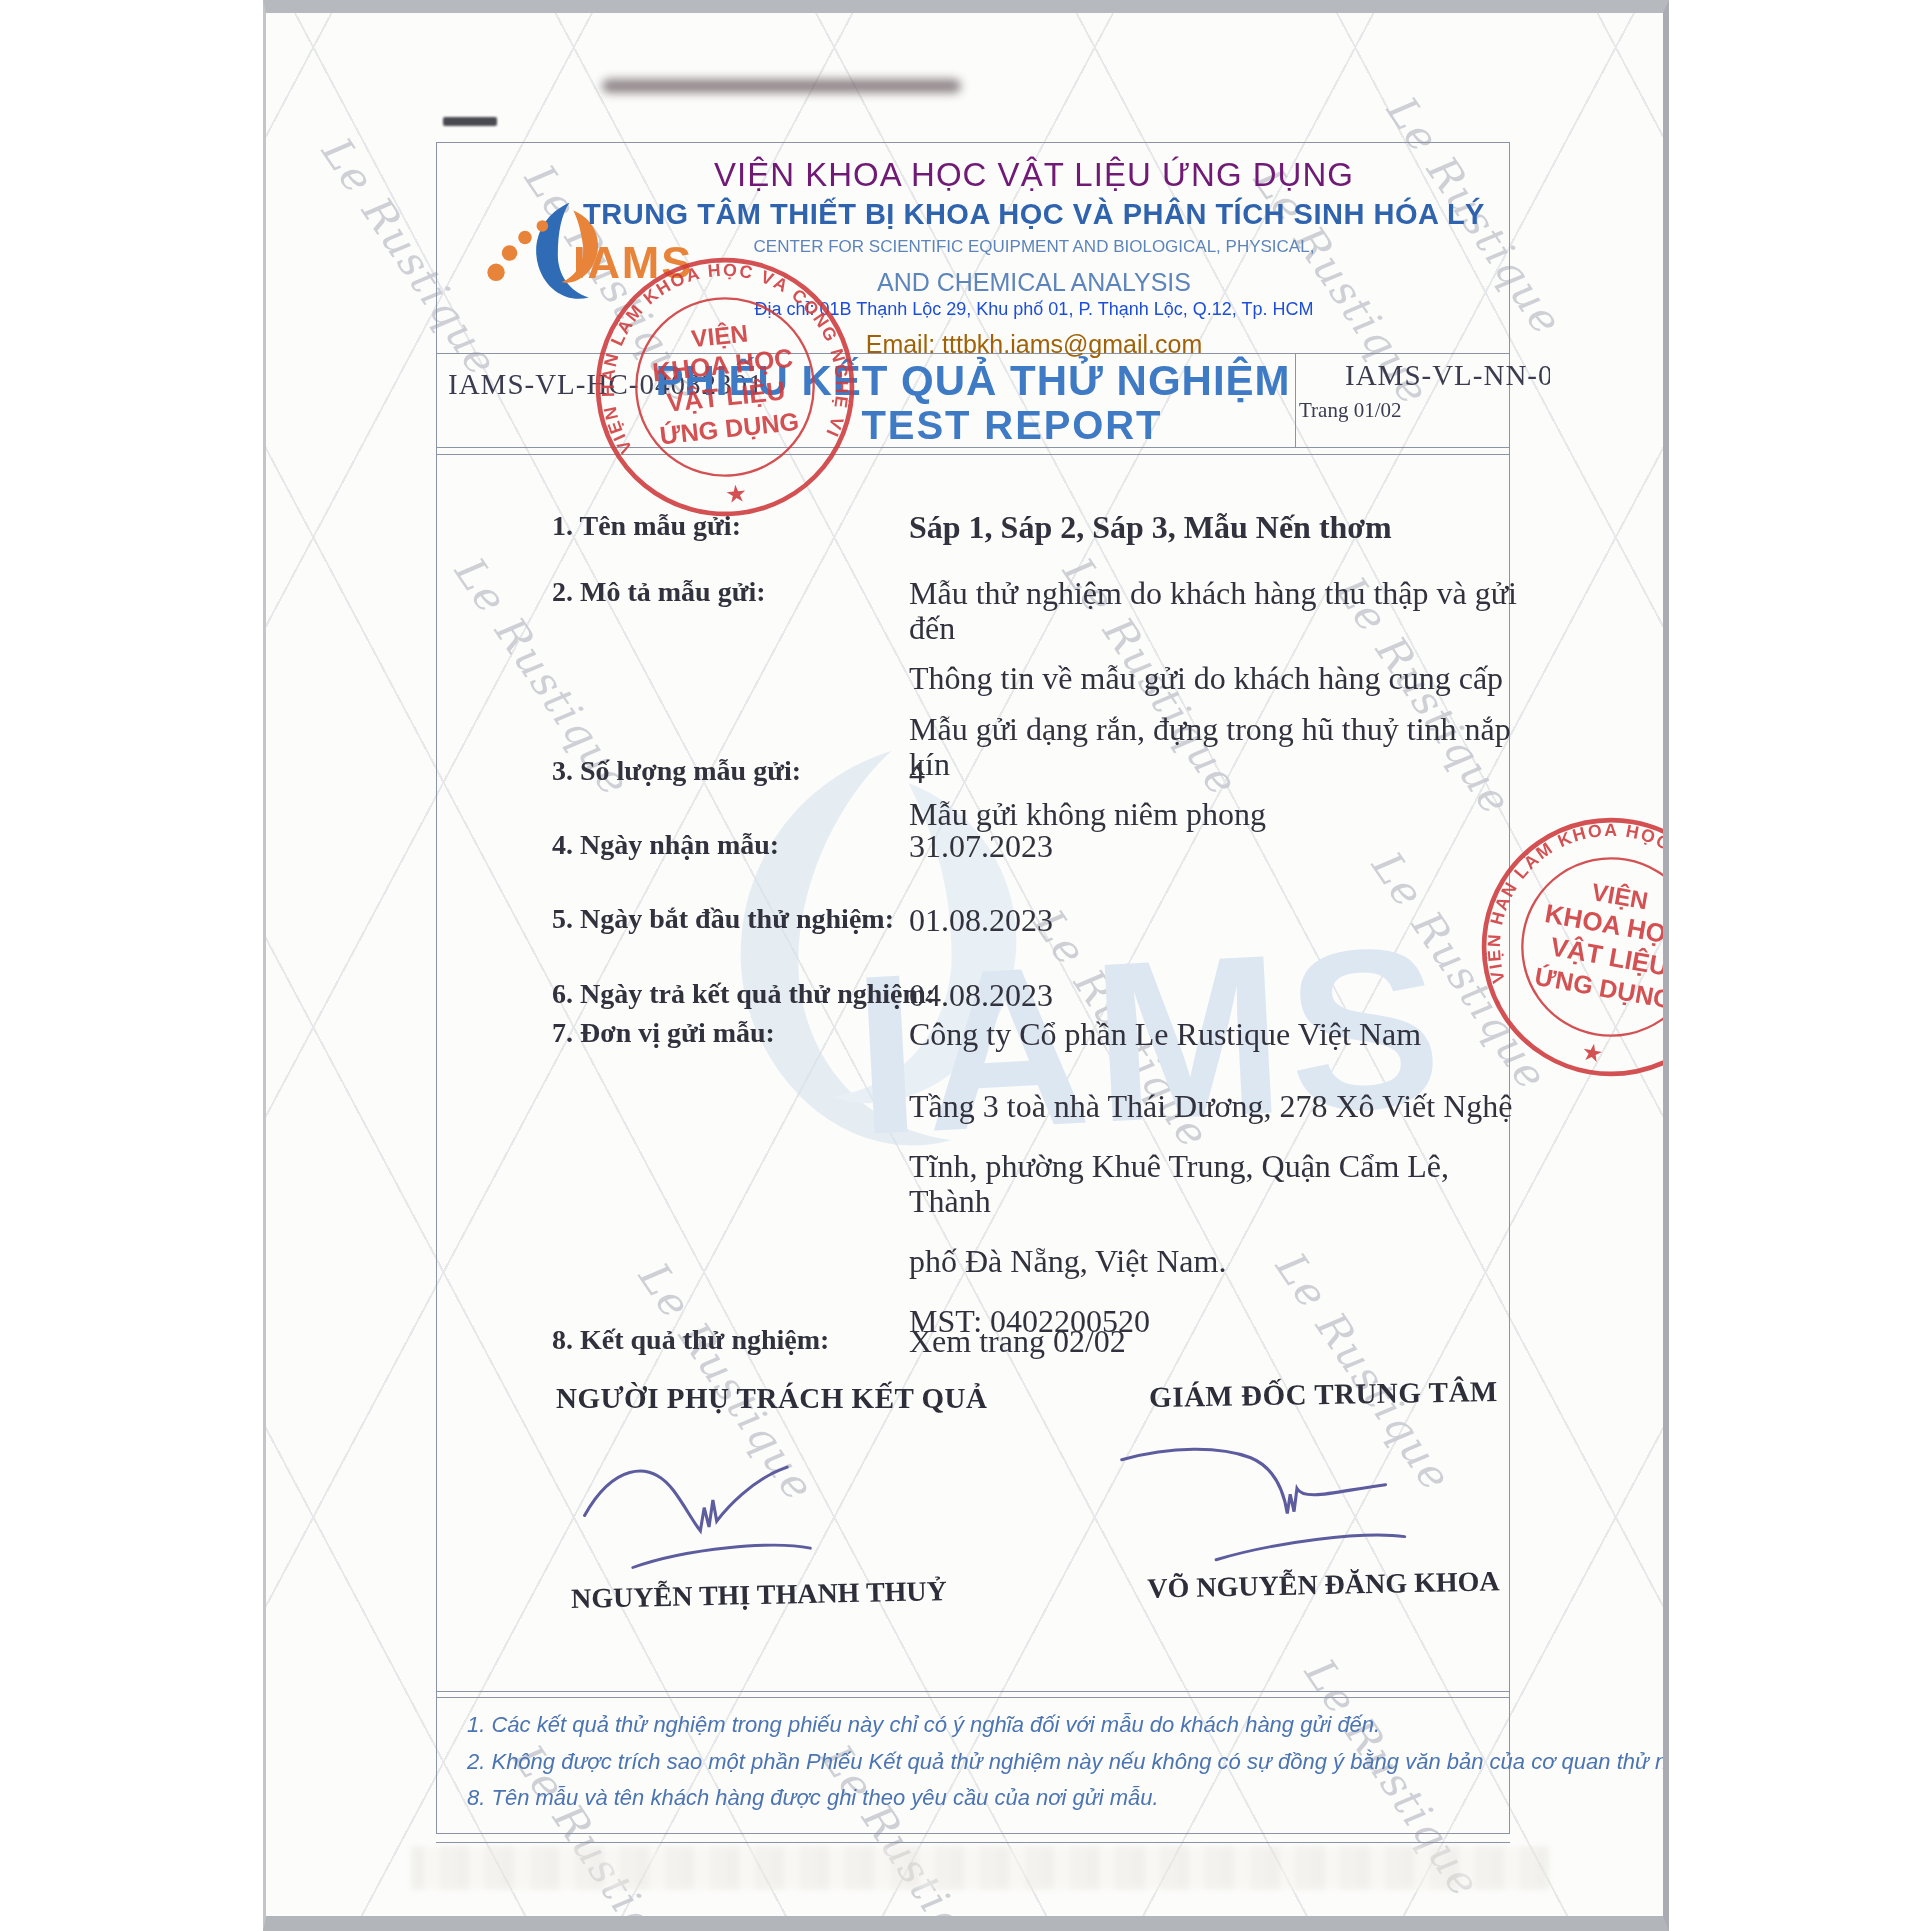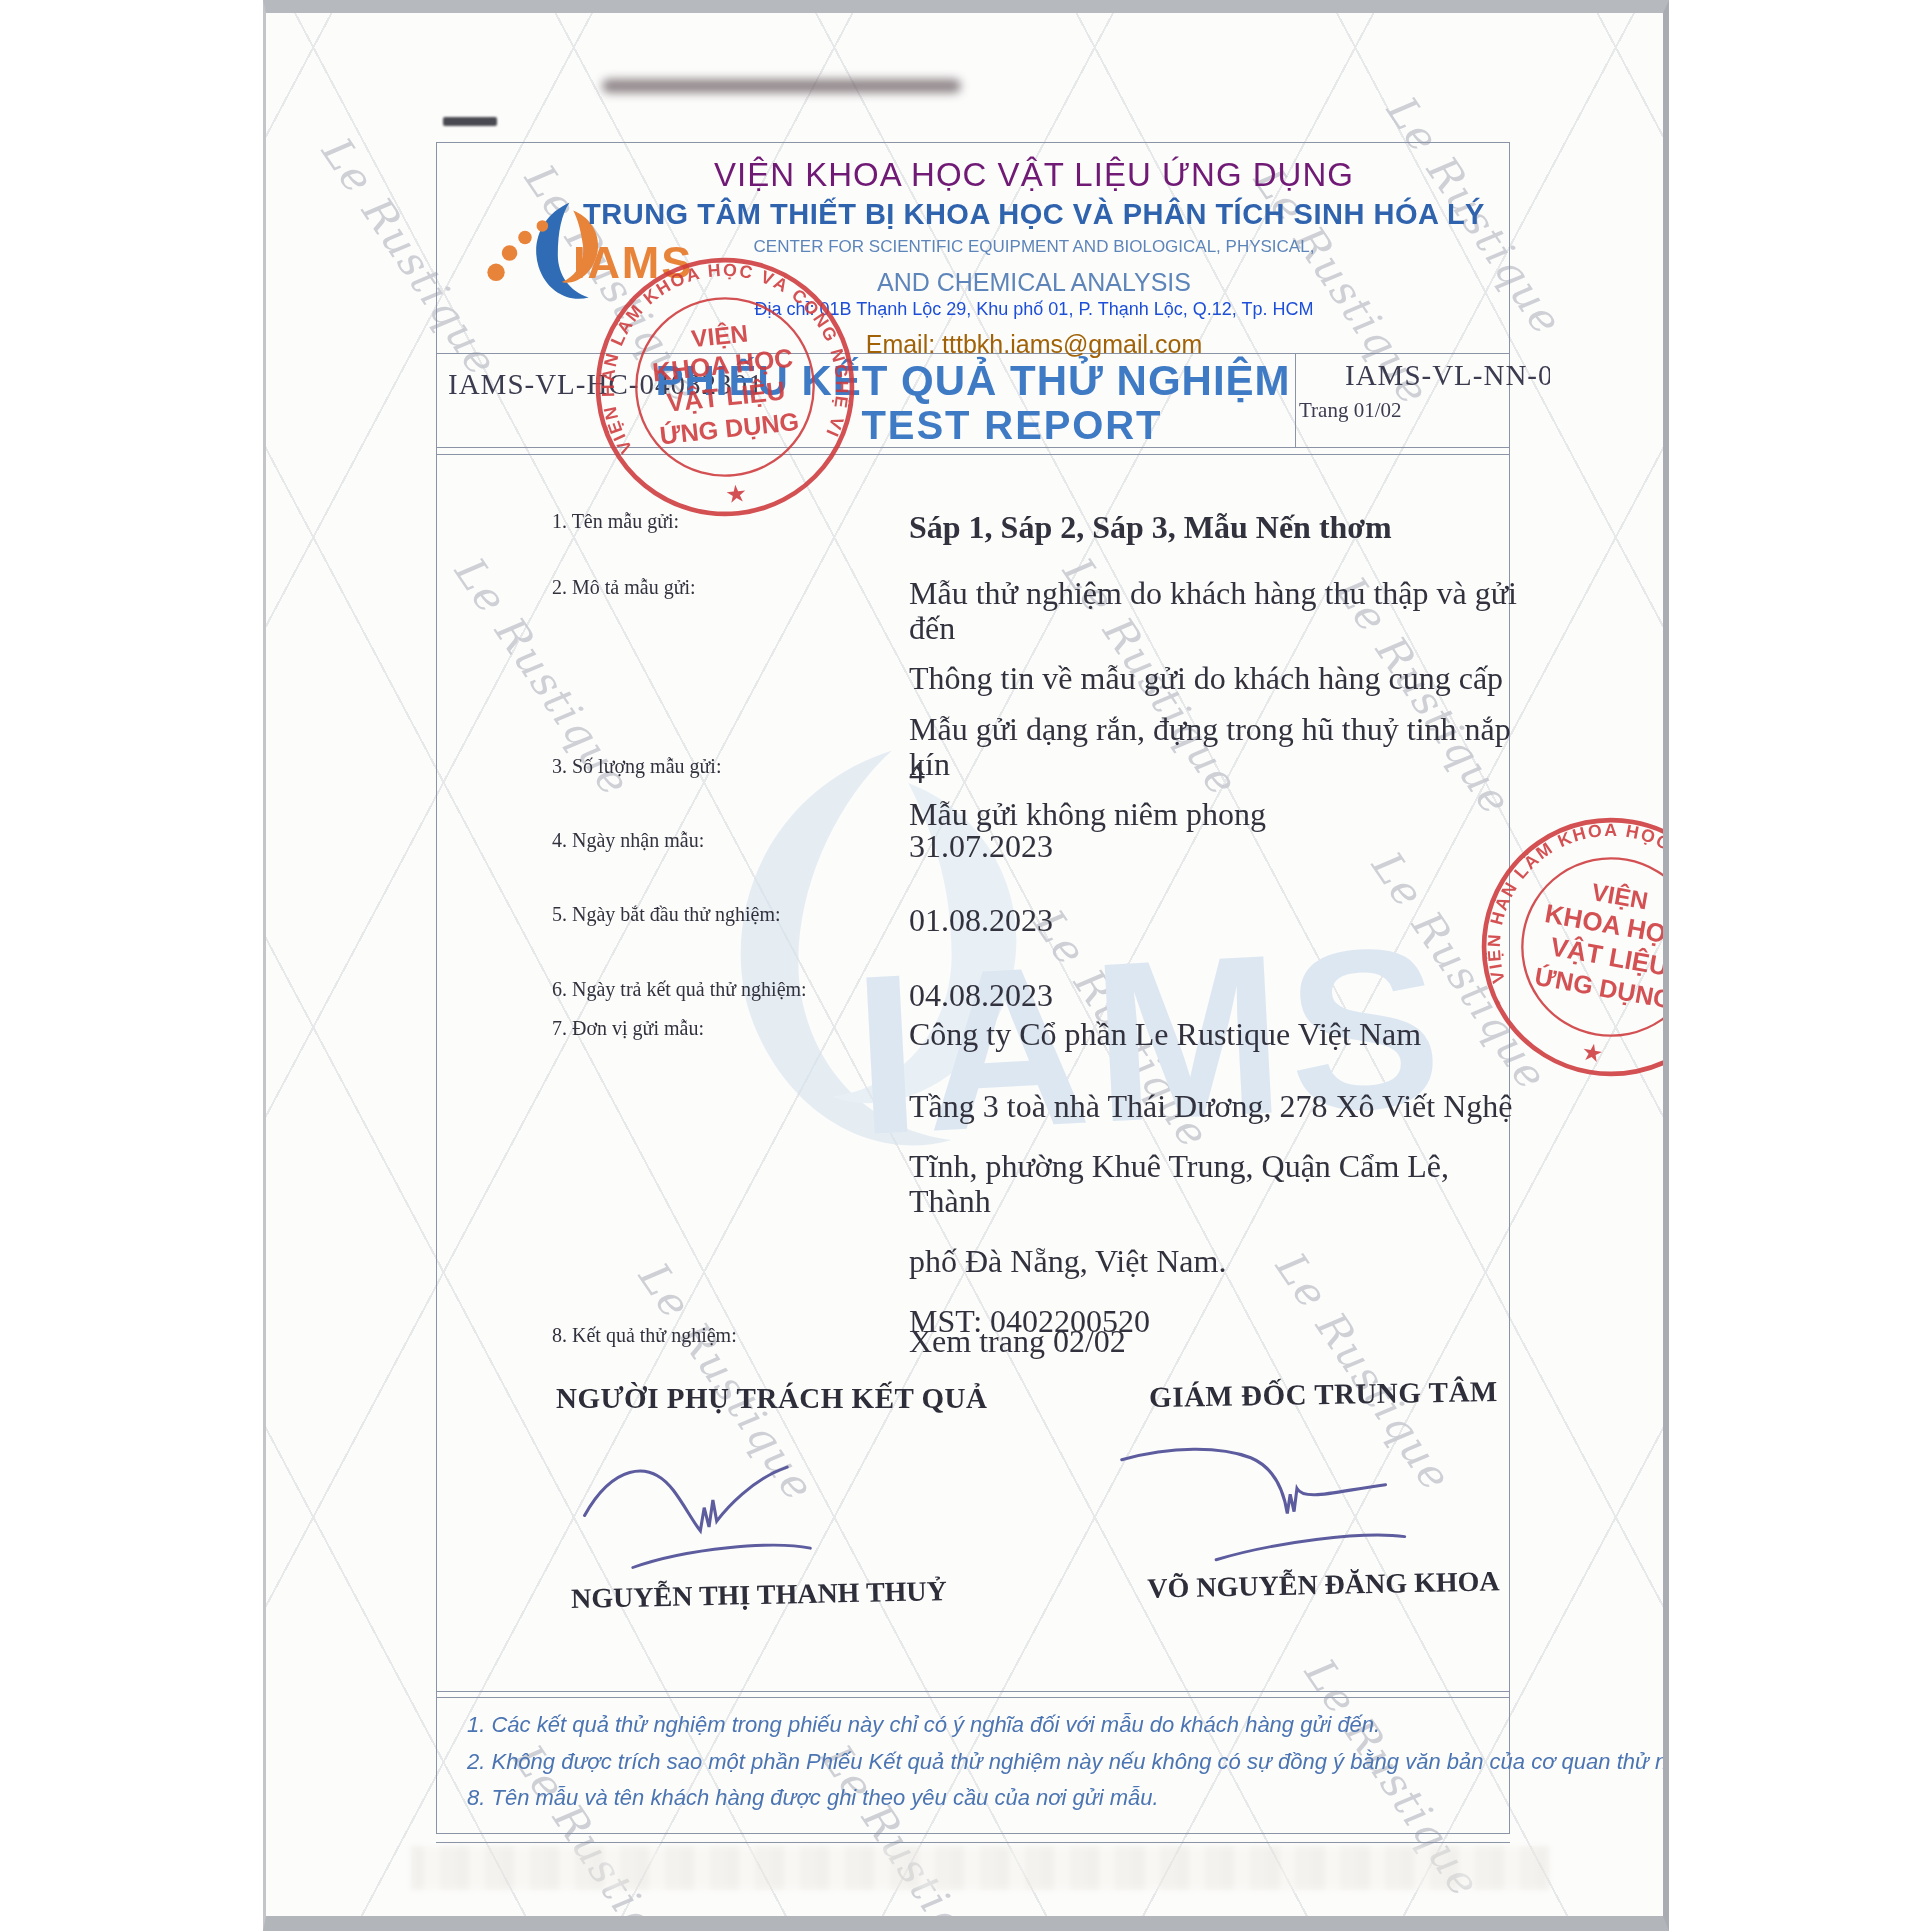--- a/index.html
+++ b/index.html
@@ -65,21 +65,21 @@
       font-size:29px;color:#3c3c50;}
   .code-right{padding-left:46px;white-space:nowrap;letter-spacing:1px;}
   .page-no{padding-right:23px;text-align:left;margin-top:5.8px;font-size:21px;}
   
   .stamp{position:absolute;width:280px;height:280px;opacity:.88;}
   .stamp-main{left:319px;top:234px;transform:rotate(-6deg);}
   .stamp-right{left:1205px;top:794px;transform:rotate(10deg);}
   
   .items{position:absolute;left:286px;top:0;width:966px;}
   .item{position:absolute;left:0;display:flex;}
-  .item-label{display:inline-block;width:357px;font-weight:normal;font-size:20px;white-space:nowrap;}
+  .item-label{display:inline-block;width:357px;font-weight:bold;font-size:28px;white-space:nowrap;}
   .item-values{display:inline-block;width:608px;font-size:32px;}
   .item-values.bold{font-weight:bold;}
   .val-line{line-height:35px;}
   .item-1{top:497px;} .item-2{top:563px;} .item-3{top:742px;} .item-4{top:816px;}
   .item-5{top:890px;} .item-6{top:965px;} .item-7{top:1004px;} .item-8{top:1311px;}
   .item-2 .val-line{margin-bottom:15.4px;}
   .item-7 .val-line{margin-bottom:25px;}
   .item-7 .val-line:first-child{margin-bottom:37px;}
   
   .sig-title{position:absolute;font-weight:bold;font-size:29px;letter-spacing:0.5px;color:#2e2e3a;white-space:nowrap;}

